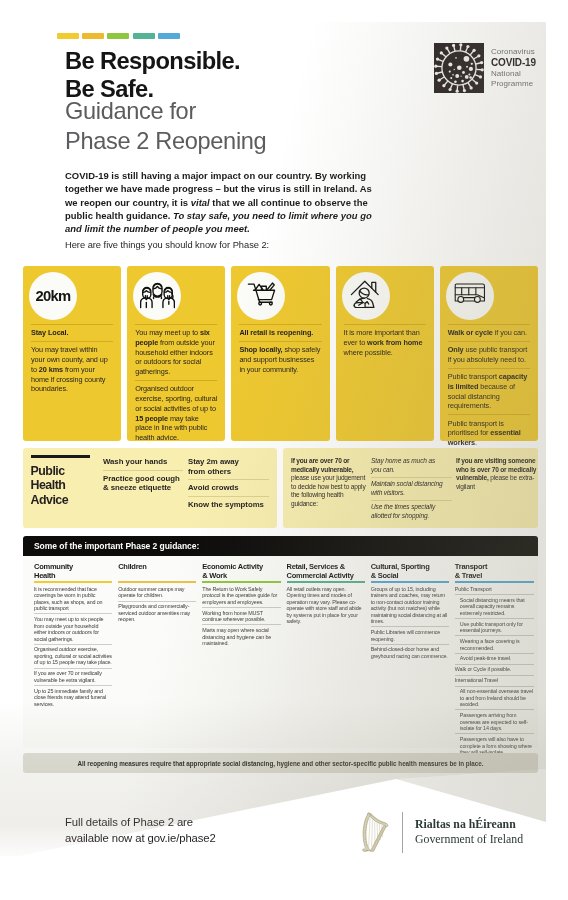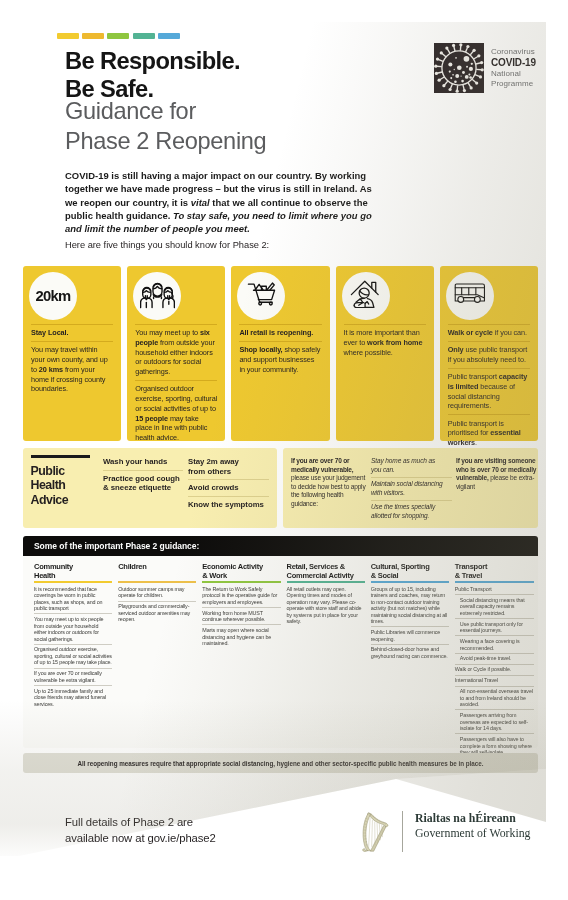--- a/index.html
+++ b/index.html
@@ -112,21 +112,21 @@
   .gitem.sub{padding-left:5px;}
 
   
   .banner{position:absolute;left:23px;top:753px;width:515px;height:20px;
           background:#e0dfd6;border-radius:3px;display:flex;align-items:center;justify-content:center;}
   .banner span{font-size:6.3px;font-weight:bold;color:#231f20;letter-spacing:-0.02px;}
 
   
   .ftxt{position:absolute;left:65px;top:815px;font-size:11.3px;line-height:15.8px;color:#231f20;letter-spacing:-0.1px;}
   .ftxt b{font-weight:normal;}
-  .gov{position:absolute;left:358px;top:811px;display:flex;height:42px;}
+  .gov{position:absolute;left:358px;top:811px;display:flex;align-items:center;height:42px;}
   .gov .harp{width:34px;height:42px;flex:none;display:block;}
   .gov .dv{width:1px;height:41px;background:#a6a69c;margin:0 12px 0 10px;flex:none;}
   .gov .gt{color:#2c3a36;font-family:"Liberation Serif",serif;}
   .gov .gt .l1{font-size:11.8px;font-weight:bold;letter-spacing:0px;line-height:15px;}
   .gov .gt .l2{font-size:11.8px;line-height:15px;letter-spacing:0px;}
 
 </style>
 </head>
 <body>
 
@@ -469,20 +469,20 @@
 </g>
 <g stroke="#8f8b6c" stroke-width="0.55" fill="none" opacity="0.8">
 <path d="M18.5 5.5 L21 9.5 M21 5 L24 10.5 M24 7 L27 12 M27.5 9.5 L30 14.5 M31 11.5 L33.5 16.5 M34.5 14 L37 18.5 M38 16 L40.5 20.5 M42 18 L44 22 M46 20 L48 24 M50 22.5 L51.5 26.5"></path>
 <path d="M12 14 L17 16 M10.5 19 L15.5 21 M9.5 25 L14.5 26.5 M8.8 31 L13.8 32 M8.4 37 L13.4 37.5 M8.4 43 L13.4 43 M8.8 49 L13.8 48.5 M9.6 55 L14.4 54 M11 61 L15.6 59.5 M12.8 67 L17 65"></path>
 </g>
 </svg>
       </span>
     <span class="dv"></span>
     <span class="gt">
         <div class="l1">Rialtas na hÉireann</div>
-        <div class="l2">Government of Working</div>
+        <div class="l2">Government of Ireland</div>
       </span>
   </div>
 
   <div class="shade sh1"></div>
   <div class="shade sh4"></div>
   <div class="shade sh5"></div>
 </div>
 
 </body></html>

